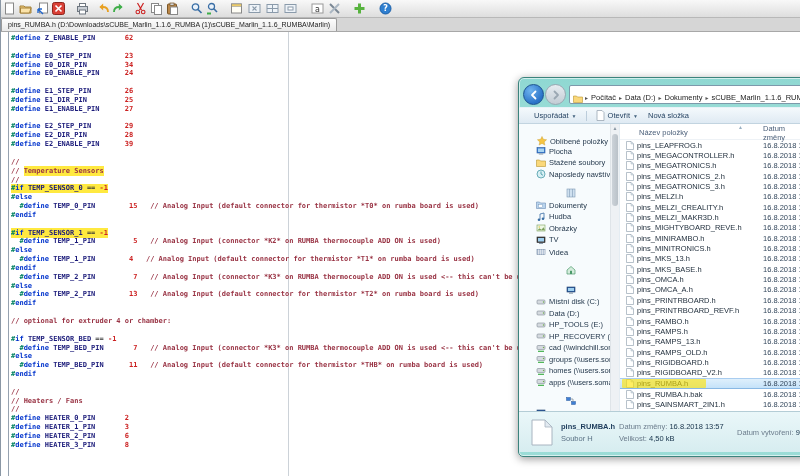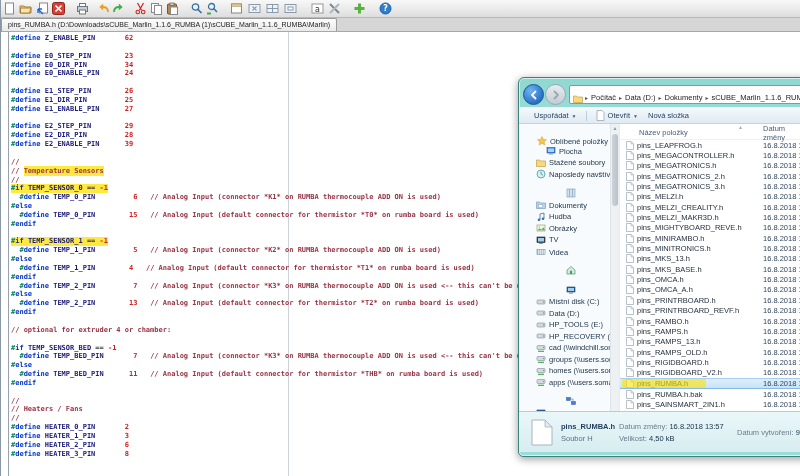--- a/index.html
+++ b/index.html
@@ -242,21 +242,20 @@
           <div class="code-line"><span class="code-text"><span class="c-hash">#</span><span class="c-kw">define</span><span> </span><span class="c-id">E1_ENABLE_PIN</span><span>      </span><span class="c-num">27</span></span></div>
           <div class="code-line"><span class="code-text"></span></div>
           <div class="code-line"><span class="code-text"><span class="c-hash">#</span><span class="c-kw">define</span><span> </span><span class="c-id">E2_STEP_PIN</span><span>        </span><span class="c-num">29</span></span></div>
           <div class="code-line"><span class="code-text"><span class="c-hash">#</span><span class="c-kw">define</span><span> </span><span class="c-id">E2_DIR_PIN</span><span>         </span><span class="c-num">28</span></span></div>
           <div class="code-line"><span class="code-text"><span class="c-hash">#</span><span class="c-kw">define</span><span> </span><span class="c-id">E2_ENABLE_PIN</span><span>      </span><span class="c-num">39</span></span></div>
           <div class="code-line"><span class="code-text"></span></div>
           <div class="code-line"><span class="code-text"><span class="c-com">//</span></span></div>
           <div class="code-line"><span class="hl-bar" style="left: 3ch; width: 19ch;"></span><span class="code-text"><span class="c-com">// Temperature Sensors</span></span></div>
           <div class="code-line"><span class="code-text"><span class="c-com">//</span></span></div>
           <div class="code-line"><span class="hl-bar" style="left: 0ch; width: 23ch;"></span><span class="code-text"><span class="c-hash">#</span><span class="c-kw">if</span><span> </span><span class="c-id">TEMP_SENSOR_0</span><span> </span><span class="c-op">=</span><span class="c-op">=</span><span> </span><span class="c-num">-1</span></span></div>
-          <div class="code-line"><span class="code-text"><span>  </span><span class="c-hash">#</span><span class="c-kw">define</span><span> </span><span class="c-id">TEMP_0_PIN</span><span>         </span><span class="c-num">6</span><span>   </span><span class="c-com">// Analog Input (connector *K1* on RUMBA thermocouple ADD ON is used)</span></span></div>
           <div class="code-line"><span class="code-text"><span class="c-hash">#</span><span class="c-kw">else</span></span></div>
           <div class="code-line"><span class="code-text"><span>  </span><span class="c-hash">#</span><span class="c-kw">define</span><span> </span><span class="c-id">TEMP_0_PIN</span><span>        </span><span class="c-num">15</span><span>   </span><span class="c-com">// Analog Input (default connector for thermistor *T0* on rumba board is used)</span></span></div>
           <div class="code-line"><span class="code-text"><span class="c-hash">#</span><span class="c-kw">endif</span></span></div>
           <div class="code-line"><span class="code-text"></span></div>
           <div class="code-line"><span class="hl-bar" style="left: 0ch; width: 23ch;"></span><span class="code-text"><span class="c-hash">#</span><span class="c-kw">if</span><span> </span><span class="c-id">TEMP_SENSOR_1</span><span> </span><span class="c-op">=</span><span class="c-op">=</span><span> </span><span class="c-num">-1</span></span></div>
           <div class="code-line"><span class="code-text"><span>  </span><span class="c-hash">#</span><span class="c-kw">define</span><span> </span><span class="c-id">TEMP_1_PIN</span><span>         </span><span class="c-num">5</span><span>   </span><span class="c-com">// Analog Input (connector *K2* on RUMBA thermocouple ADD ON is used)</span></span></div>
           <div class="code-line"><span class="code-text"><span class="c-hash">#</span><span class="c-kw">else</span></span></div>
           <div class="code-line"><span class="code-text"><span>  </span><span class="c-hash">#</span><span class="c-kw">define</span><span> </span><span class="c-id">TEMP_1_PIN</span><span>        </span><span class="c-num">4</span><span>   </span><span class="c-com">// Analog Input (default connector for thermistor *T1* on rumba board is used)</span></span></div>
           <div class="code-line"><span class="code-text"><span class="c-hash">#</span><span class="c-kw">endif</span></span></div>
           <div class="code-line"><span class="code-text"><span>  </span><span class="c-hash">#</span><span class="c-kw">define</span><span> </span><span class="c-id">TEMP_2_PIN</span><span>         </span><span class="c-num">7</span><span>   </span><span class="c-com">// Analog Input (connector *K3* on RUMBA thermocouple ADD ON is used &lt;-- this can't be used when TEMP_SENSOR_BED is defined as thermocouple)</span></span></div>
@@ -329,21 +328,21 @@
       <div class="ex-nav">
         <div id="navItems">
             <div class="nav-item" style="padding-left: 18px; align-items: flex-end;">
               <span class="nav-ic">
                 <svg viewBox="0 0 10 10">
                   <path d="M5 .4l1.4 2.9 3.2.4-2.4 2.2.7 3.2L5 7.4 2.1 9.1l.7-3.2L.4 3.7l3.2-.4z" fill="#f6c544" stroke="#c89b2a" stroke-width=".4"></path>
                 </svg>
               </span>
               <span>Oblíbené položky</span>
             </div>
-            <div class="nav-item" style="padding-left: 27px;">
+            <div class="nav-item" style="padding-left: 17px;">
               <span class="nav-ic">
                 <svg viewBox="0 0 10 10">
                   <rect x="1" y="1.5" width="8" height="5.5" fill="#3f7fd4" stroke="#2a5a9e" stroke-width=".6"></rect>
                   <rect x="2" y="2.5" width="6" height="3.5" fill="#a8d4f2"></rect>
                   <rect x="2.8" y="7.5" width="4.4" height="1" fill="#8a9aaa"></rect>
                 </svg>
               </span>
               <span>Plocha</span>
             </div>
             <div class="nav-item" style="padding-left: 17px;">

